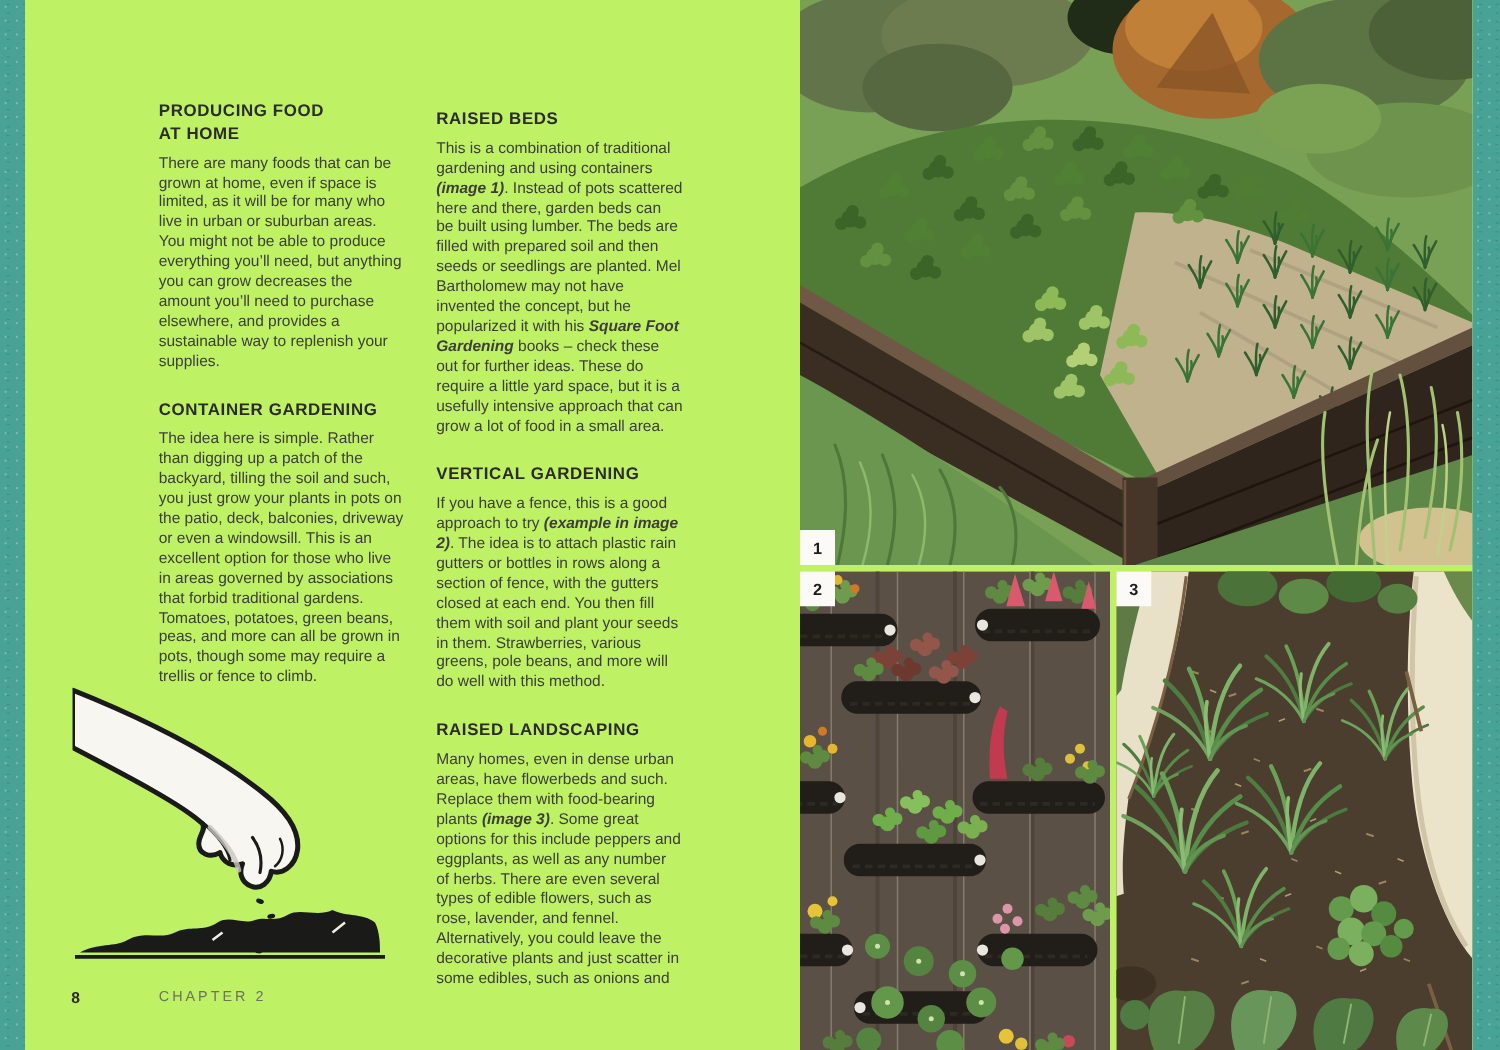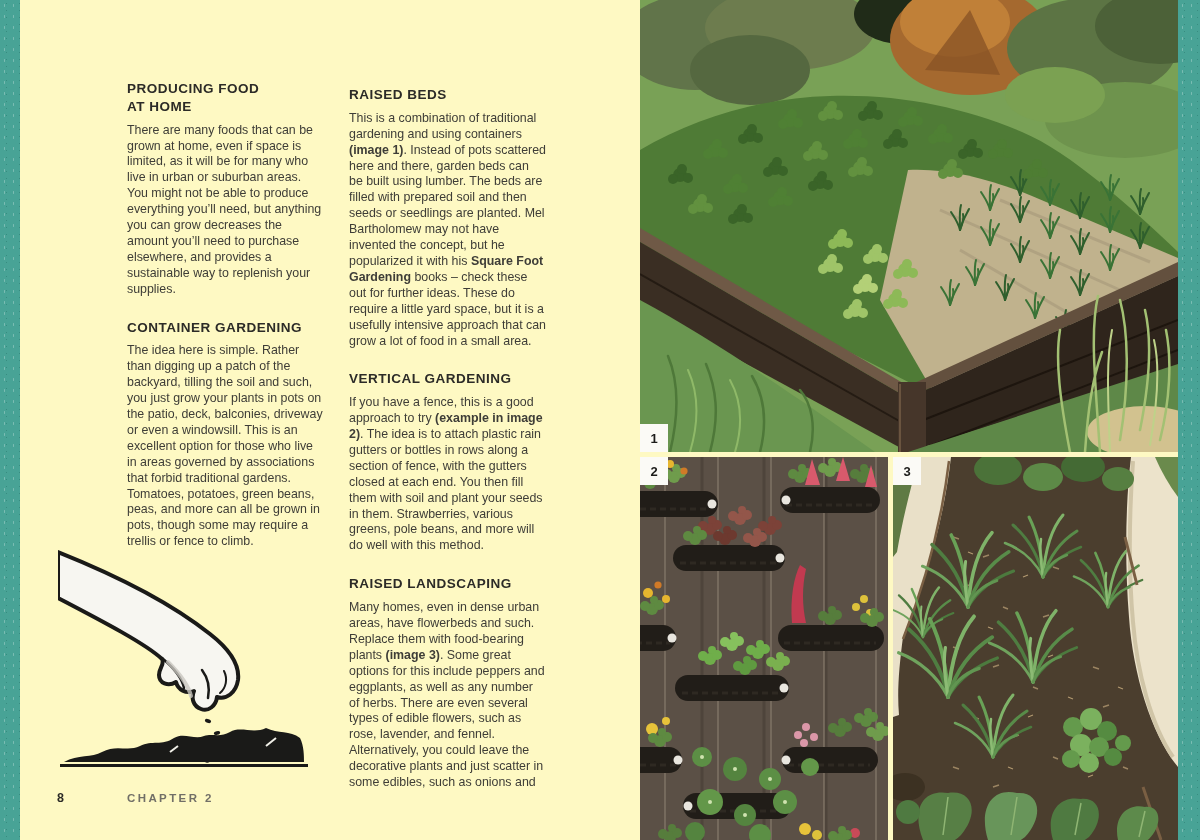--- a/index.html
+++ b/index.html
@@ -3,21 +3,21 @@
 <meta charset="utf-8">
 <style>
   * { box-sizing: border-box; margin: 0; padding: 0; }
   html, body { width: 1200px; height: 840px; overflow: hidden; }
   body { font-family: "Liberation Sans", sans-serif; }
 
   #spread {
     position: relative;
     width: 1200px;
     height: 840px;
-    background: #fef9c3;
+    background: #bef264;
   }
 
   
   .teal-edge {
     position: absolute;
     top: 0;
     height: 840px;
     background-color: #48a396;
     background-image:
       radial-gradient(rgba(255,255,255,0.28) 0.8px, transparent 1px),
@@ -40,31 +40,31 @@
     color: #2c2b27;
     white-space: pre-line;
     margin: 0 0 7px 0;
   }
   p.sec-body {
     font-size: 12.4px;
     line-height: 15.9px;
     color: #3e3d37;
     margin: 0 0 21px 0;
   }
-  .it { font-weight: 600; }
+  .it { font-style: italic; font-weight: 600; }
 
   #page-number {
     position: absolute;
     left: 57px; top: 791px;
     font-size: 12.5px; font-weight: 700; color: #2c2b27;
   }
   #chapter-label {
     position: absolute;
     left: 127px; top: 792px;
-    font-size: 11.5px; font-weight: 700;
+    font-size: 11.5px; font-weight: 400;
     letter-spacing: 2.4px; color: #716f67;
   }
 
   #illustration {
     position: absolute;
     left: 58px; top: 550px;
     width: 252px; height: 230px;
   }
   #illustration svg { display: block; }
 

